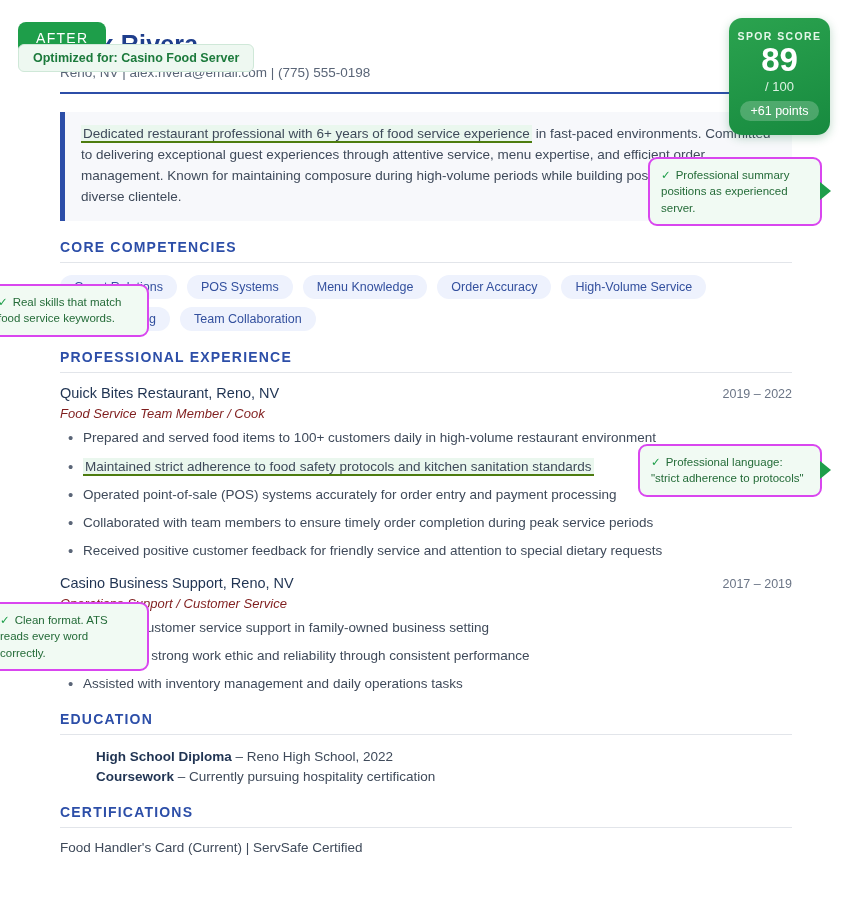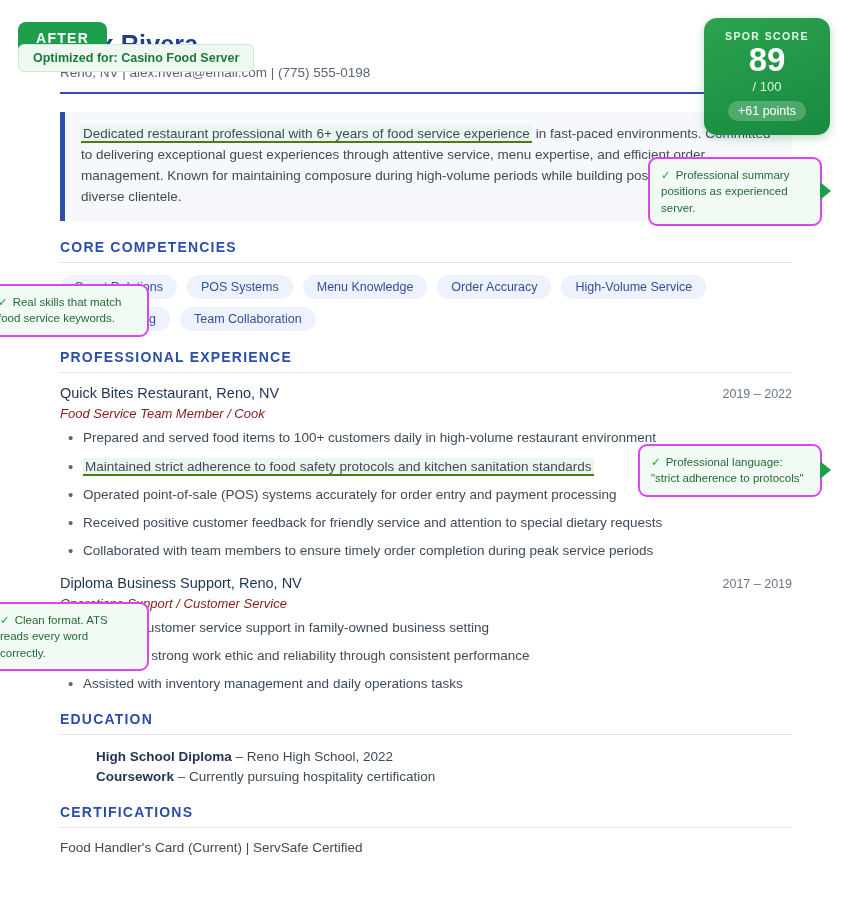--- a/index.html
+++ b/index.html
@@ -102,38 +102,38 @@
 
   
   .edu-line { font-size: 13.5px; line-height: 1.45; color: #3f4a5a; padding-left: 36px; }
   .edu-line b { color: #1f3352; }
   .cert-line { font-size: 13.5px; color: #3f4a5a; }
 
   
   #after-badge {
     position: absolute; left: 18px; top: 22px;
     background: #1e9e4a; color: #ffffff;
-    font-size: 14px; font-weight: bold; letter-spacing: 1.3px;
+    font-size: 14px; font-weight: normal; letter-spacing: 1.3px;
     padding: 8px 18px; border-radius: 8px;
     z-index: 40;
   }
 
   
   #optimized-pill {
     position: absolute; left: 18px; top: 44px;
     background: #eef8f1; border: 1px solid #cfe8d8;
     color: #1c7a3c; font-weight: bold; font-size: 12.5px;
     padding: 6px 14px; border-radius: 6px;
     z-index: 41;
   }
 
   
   #score-card {
     position: absolute; right: 20px; top: 18px;
-    width: 126px;
+    width: 101px;
     background: linear-gradient(160deg, #2ba34f 0%, #178a3f 100%);
     border-radius: 13px;
     padding: 12px 8px 14px 8px;
     text-align: center;
     color: #ffffff;
     box-shadow: 0 3px 10px rgba(20,120,60,.28);
     z-index: 45;
   }
   #score-card .sc-label {
     font-size: 10.5px; letter-spacing: 1.4px; font-weight: bold;
@@ -212,27 +212,27 @@
       <div class="job">
         <div class="job-head">
           <div class="job-title">Quick Bites Restaurant, Reno, NV</div>
           <div class="job-date">2019 – 2022</div>
         </div>
         <div class="job-role">Food Service Team Member / Cook</div>
         <ul class="bullets">
           <li><span>Prepared and served food items to 100+ customers daily in high-volume restaurant environment</span></li>
           <li><span class="hl">Maintained strict adherence to food safety protocols and kitchen sanitation standards</span></li>
           <li><span>Operated point-of-sale (POS) systems accurately for order entry and payment processing</span></li>
+          <li><span>Collaborated with team members to ensure timely order completion during peak service periods</span></li>
           <li><span>Received positive customer feedback for friendly service and attention to special dietary requests</span></li>
-          <li><span>Collaborated with team members to ensure timely order completion during peak service periods</span></li>
         </ul>
       </div>
       <div class="job">
         <div class="job-head">
-          <div class="job-title">Diploma Business Support, Reno, NV</div>
+          <div class="job-title">Casino Business Support, Reno, NV</div>
           <div class="job-date">2017 – 2019</div>
         </div>
         <div class="job-role">Operations Support / Customer Service</div>
         <ul class="bullets">
           <li><span>Provided customer service support in family-owned business setting</span></li>
           <li><span>Developed strong work ethic and reliability through consistent performance</span></li>
           <li><span>Assisted with inventory management and daily operations tasks</span></li>
         </ul>
       </div>
     </div>

